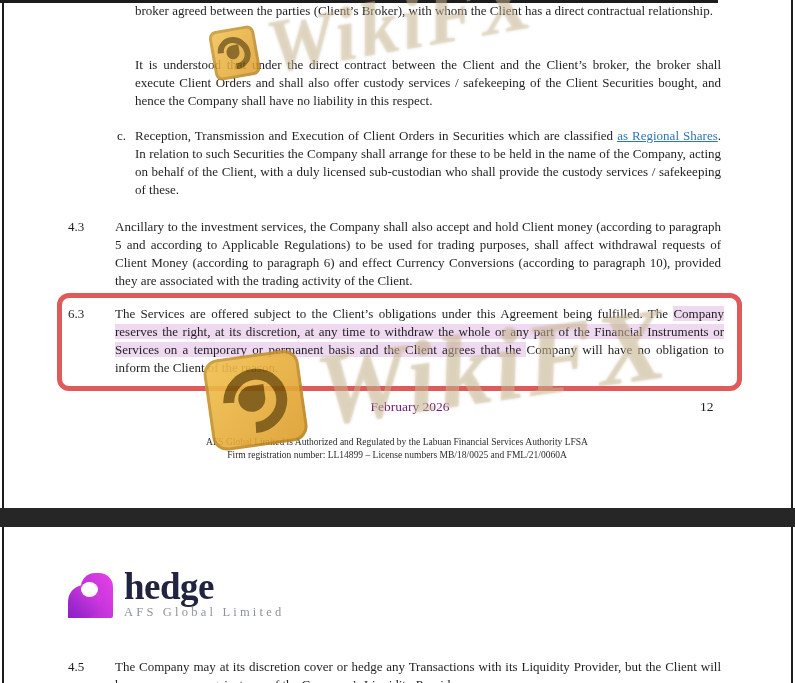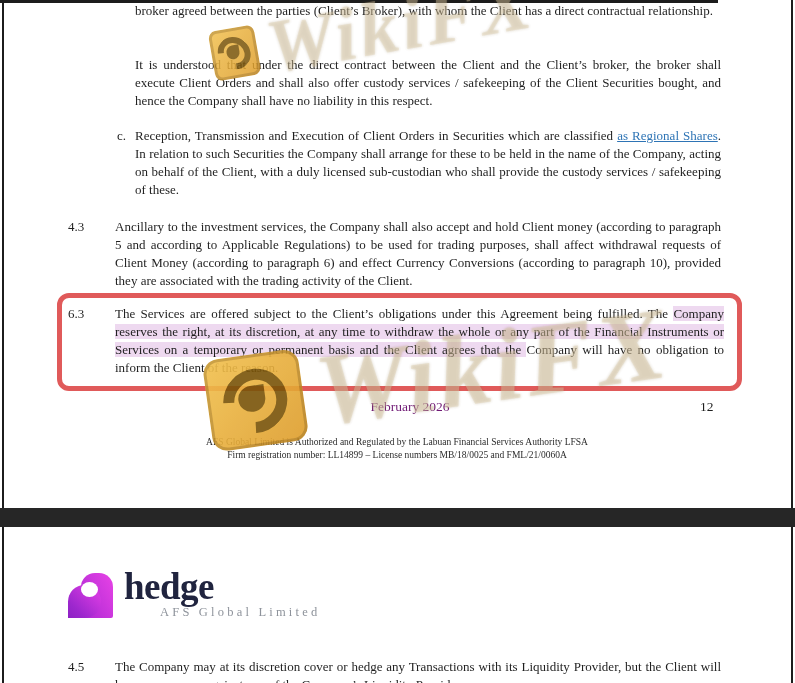--- a/index.html
+++ b/index.html
@@ -59,21 +59,21 @@
   .amana-flag{position:absolute;left:13px;top:0;width:32px;height:45px;
     border-radius:14px 14px 2px 2px;
     background:linear-gradient(240deg,#e843e6,#a928d2);}
   .amana-blob{position:absolute;left:0;top:12px;width:33px;height:33px;
     border-radius:50% 50% 50% 0;
     background:linear-gradient(225deg,#e840e8,#9c27cd 75%,#8d22c4);}
   .amana-hole{position:absolute;left:13px;top:9px;width:17px;height:15px;
     border-radius:50%;background:#fff;}
   #brand-text-col{display:flex;flex-direction:column;}
   #brand-name{font-size:37px;font-weight:bold;color:#20243f;line-height:34px;letter-spacing:-0.5px;}
-  #brand-subtitle{font-size:12.5px;color:#8e939b;letter-spacing:3.2px;margin-top:1px;margin-left:36px;}
+  #brand-subtitle{font-size:12.5px;color:#8e939b;letter-spacing:3.2px;margin-top:1px;}
 </style>
 </head>
 <body>
 
 <div id="viewport">
 
   <div class="edge" id="top-edge"></div>
   <div class="edge" id="left-edge"></div>
   <div class="edge" id="right-edge"></div>
 

